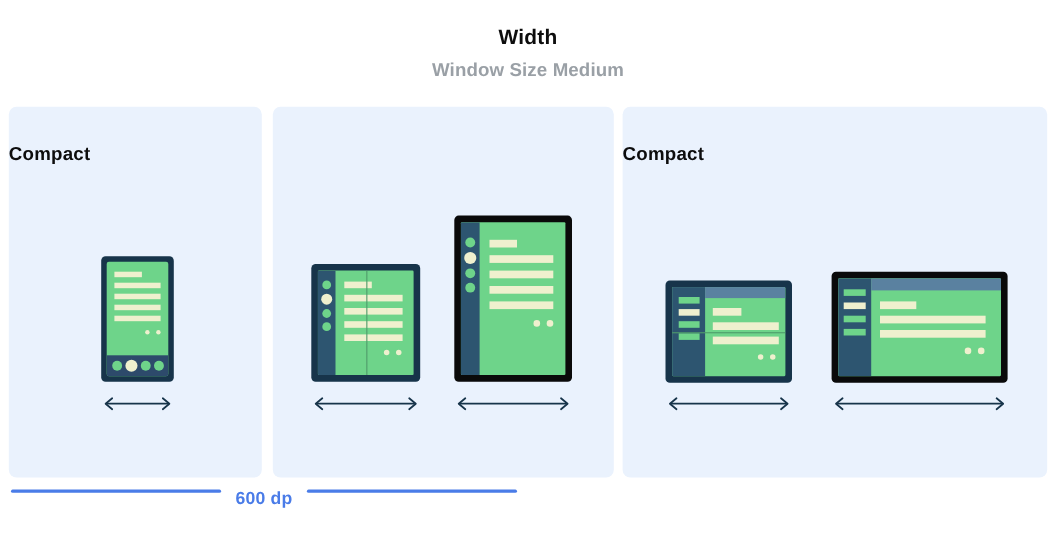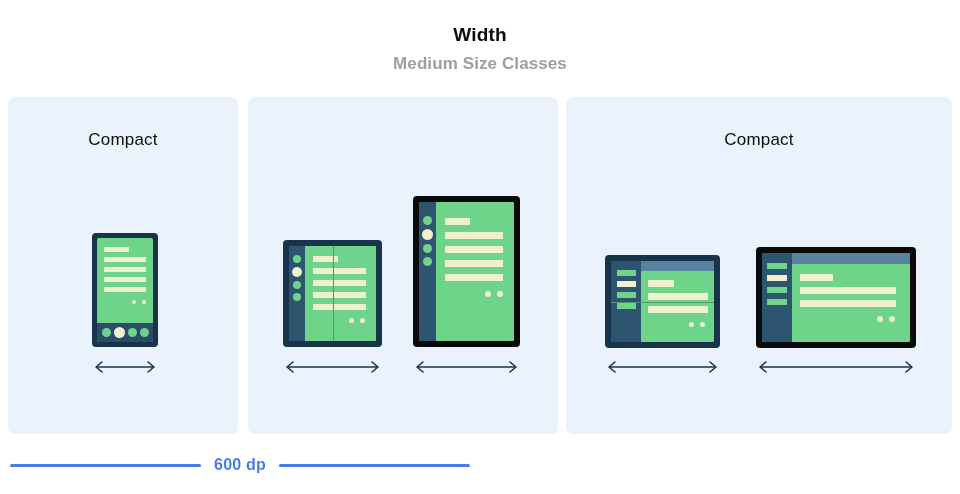--- a/index.html
+++ b/index.html
@@ -27,21 +27,21 @@
   .panel {
     position: absolute; top: 0; height: 337px;
     background: #eaf2fd; border-radius: 7px;
   }
   #panel-compact  { left: 0px;   width: 230px; }
   #panel-medium   { left: 240px; width: 310px; }
   #panel-expanded { left: 558px; width: 386px; }
 
   .panel-title {
     position: absolute; top: 33px; left: 0; width: 100%;
-    text-align: center; font-size: 17px; font-weight: normal;
+    text-align: left; font-size: 17px; font-weight: bold;
     color: #0d0d0d; letter-spacing: 0.2px;
   }
 
   
   .device { position: absolute; }
   .frame {
     position: absolute; inset: 0;
     border-radius: 4px;
   }
   .frame.navy  { background: #17344a; }
@@ -65,35 +65,35 @@
   .navbar { position: absolute; left: 0; right: 0; bottom: 0; background: #2d4a6b; }
 
   .fold-v { position: absolute; top: 0; bottom: 0; width: 1px; background: #4f9b6a; }
   .fold-h { position: absolute; left: 0; right: 0; height: 1px; background: #4f9b6a; }
 
   
   .arrow { position: absolute; }
   .arrow svg { display: block; }
 
   
-  .bp { position: absolute; height: 40px; display: flex; align-items: center; }
+  .bp { position: absolute; height: 40px; display: flex; align-items: flex-start; }
   .bp-line { height: 3px; background: #4a7ce8; border-radius: 2px; flex: 1 1 auto; }
   .bp-label {
     font-size: 16px; font-weight: bold; color: #4a7ce8;
     letter-spacing: 0.2px; padding: 0 13px; white-space: nowrap;
   }
 </style>
 </head>
 <body>
 
 <div class="page">
 
   <div class="header">
     <div class="title">Width</div>
-    <div class="subtitle">Medium Size Classes</div>
+    <div class="subtitle">Window Size Medium</div>
   </div>
 
   <div class="panels">
 
     <div class="panel" id="panel-compact">
       <div class="panel-title">Compact</div>
 
       <div class="device" style="left:84px; top:136px; width:66px; height:114px;">
         <div class="frame navy"></div>
         <div class="screen" style="left:5px; top:5px; right:5px; bottom:5px; border-radius:2px;">

